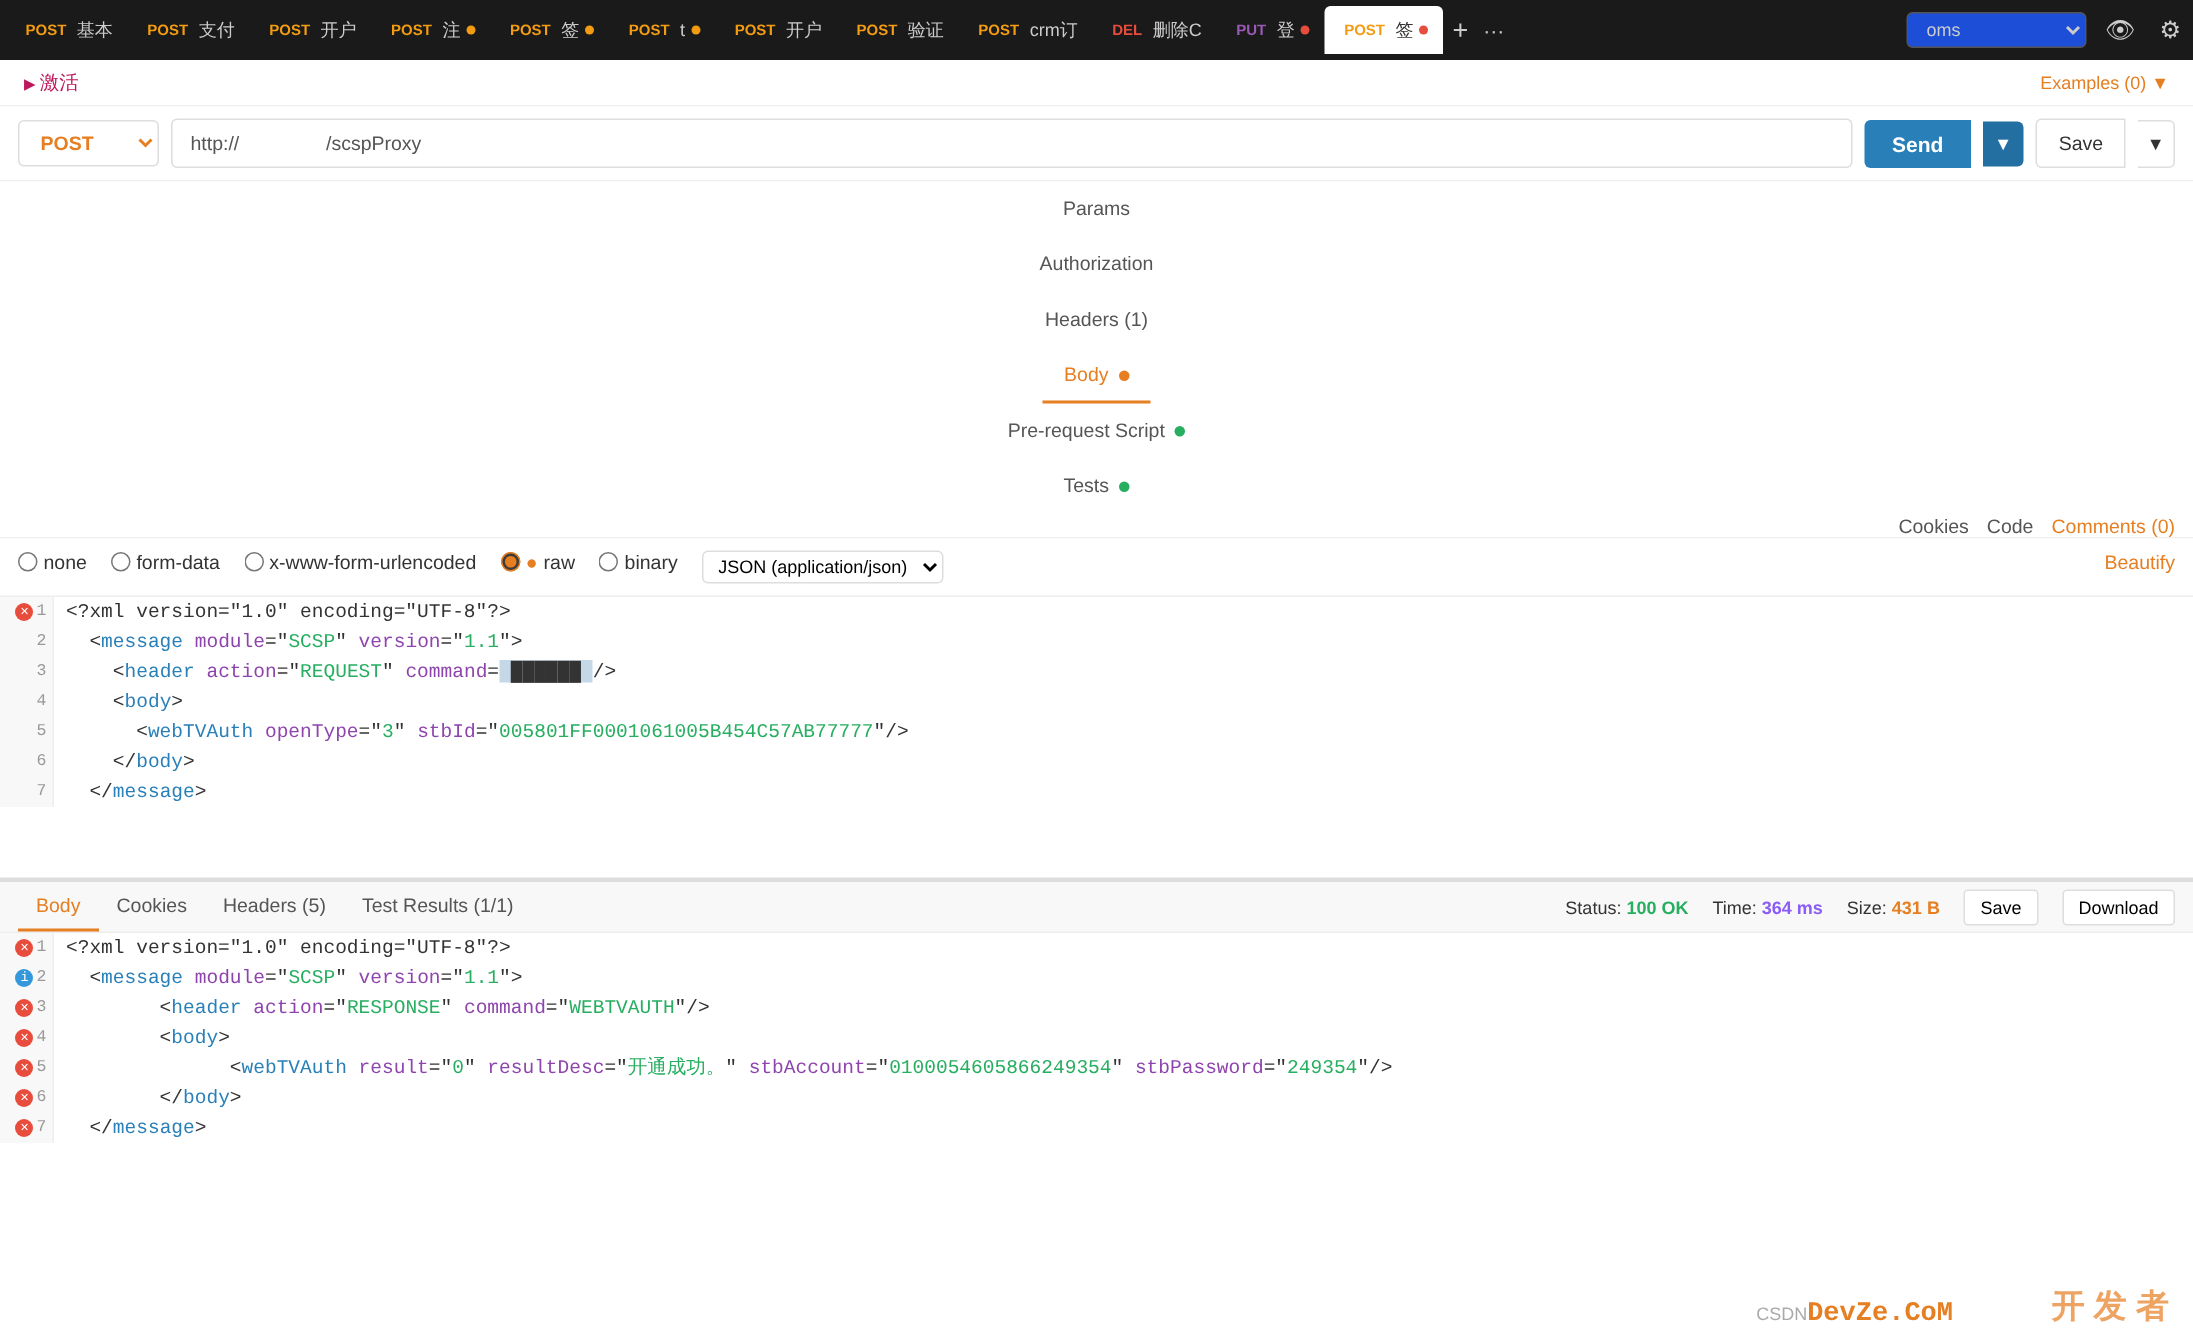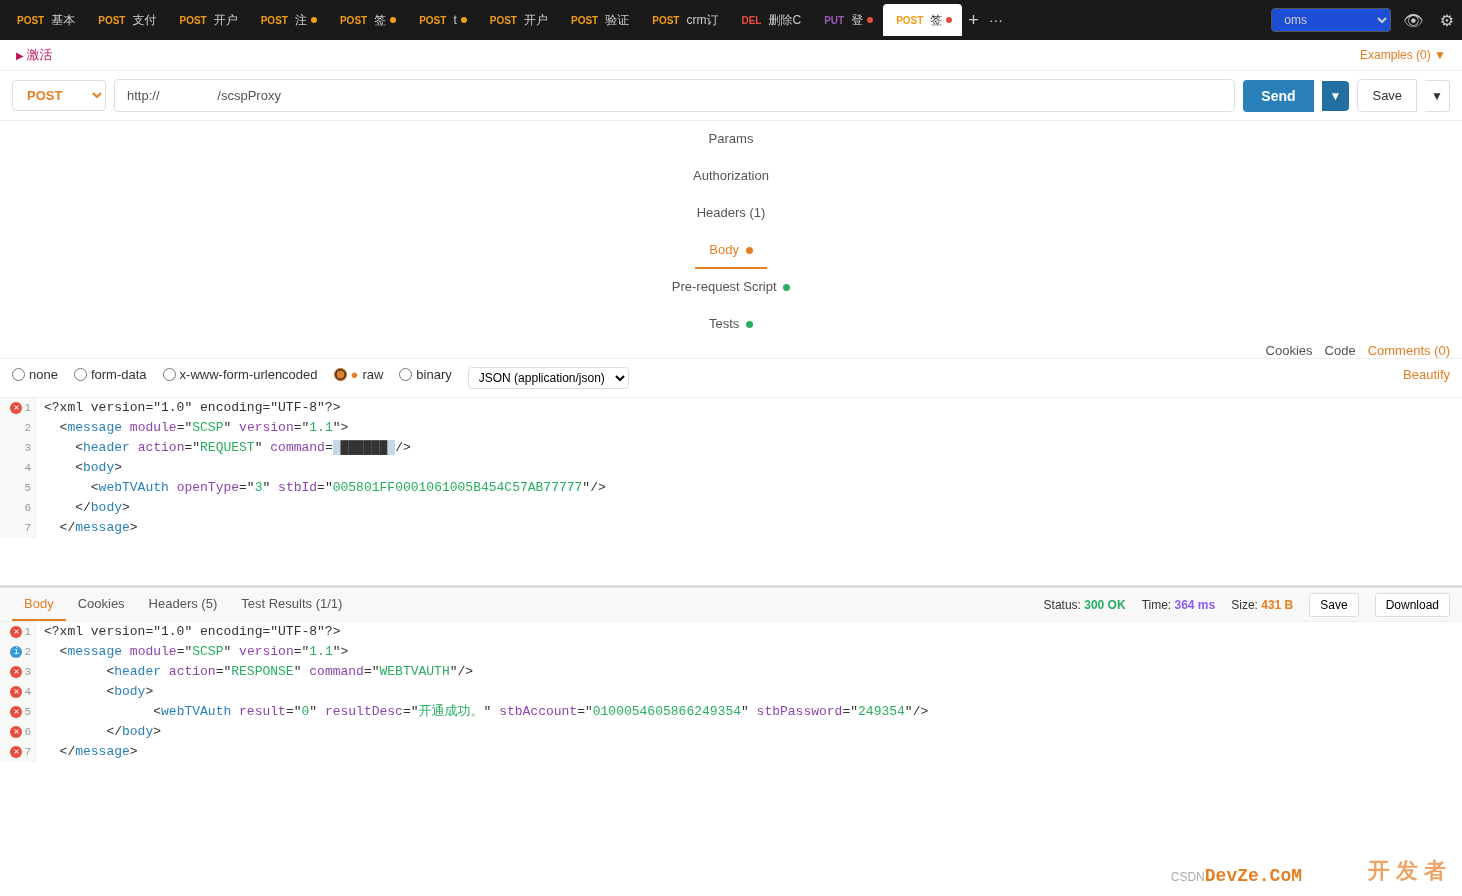--- a/index.html
+++ b/index.html
@@ -636,21 +636,21 @@
 </div>
 
 <div class="response-section">
 
   <div class="response-tabs-row">
     <div class="resp-tab active">Body</div>
     <div class="resp-tab">Cookies</div>
     <div class="resp-tab">Headers (5)</div>
     <div class="resp-tab">Test Results (1/1)</div>
     <div class="response-status-bar">
-      <span>Status: <span class="status-ok">300 OK</span></span>
+      <span>Status: <span class="status-ok">100 OK</span></span>
       <span>Time: <span class="status-time">364 ms</span></span>
       <span>Size: <span class="status-size">431 B</span></span>
       <button class="resp-save-btn">Save</button>
       <button class="resp-download-btn">Download</button>
     </div>
   </div>
 
 
   <div class="resp-code-area">
     <div class="code-line">

